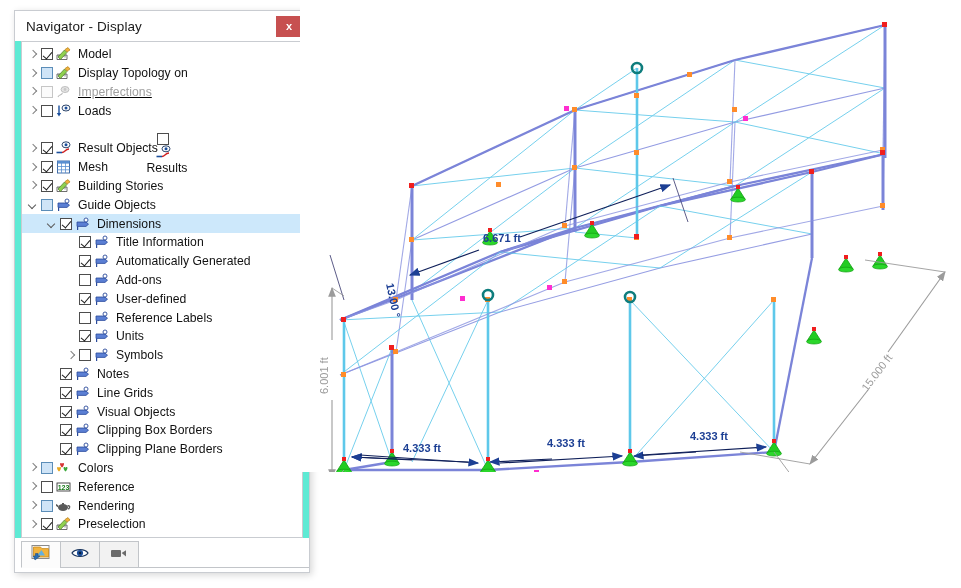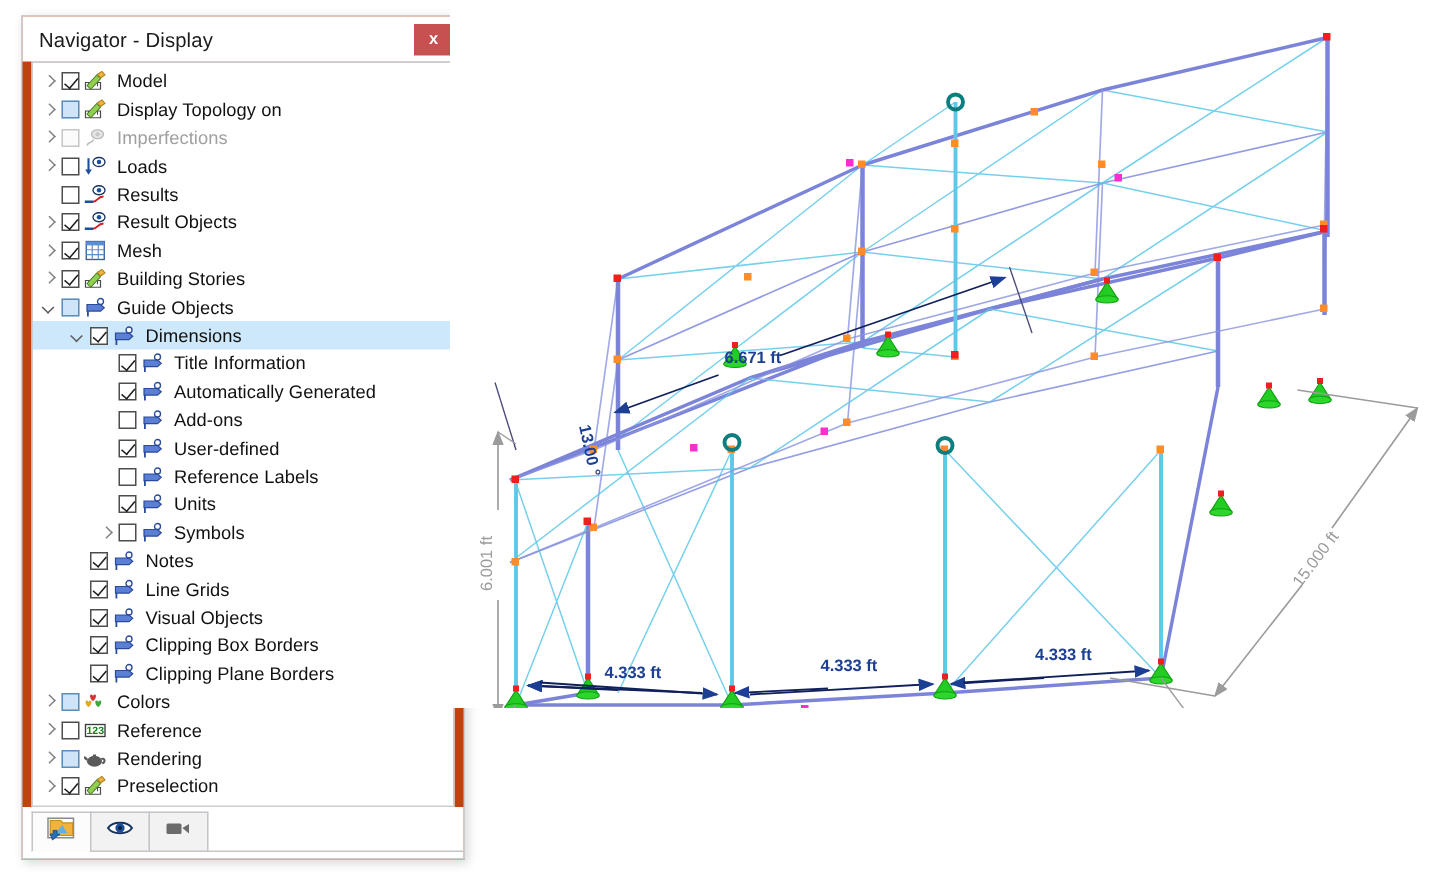--- a/index.html
+++ b/index.html
@@ -6,21 +6,21 @@
   body{
     width:961px;height:588px;overflow:hidden;position:relative;
     background:#ffffff;
     font-family:"Liberation Sans",sans-serif;
     -webkit-font-smoothing:antialiased;
   }
 
   
   #navigator{
     position:absolute;left:14px;top:10px;width:296px;height:563px;
-    background:#c2410c;
+    background:#5eead4;
     border:1px solid #c9ccd1;
     box-shadow:2px 2px 7px rgba(0,0,0,0.16);
     display:flex;flex-direction:column;
     box-sizing:border-box;
   }
   #titlebar{
     height:30px;flex:0 0 30px;background:#ffffff;
     display:flex;align-items:center;justify-content:space-between;
     padding:0 0 0 11px;box-sizing:border-box;
   }
@@ -153,21 +153,21 @@
                 <path d="M5 8 v2.5"></path>
                 <path d="M7 8 v2"></path>
                 <path d="M9 8 v2.5"></path>
               </g>
               <path d="M2 10 L8.5 3 L11 5.5 L4.5 12.5 z" fill="#8fd14f" stroke="#4f7a2a" stroke-width=".7"></path>
               <path d="M9 2.5 L12 0.6 L14 3 L11 5 z" fill="#f2b33d" stroke="#b07f18" stroke-width=".7"></path>
             </svg>
           </span>
           <span class="lbl">Display Topology on</span>
         </div>
-        <div class="row dim" style="padding-left: 5px;">
+        <div class="row dim" style="padding-left: 5px; text-decoration: underline;">
           <span class="chev closed"></span>
           <span class="cb disabled"></span>
           <span class="ic">
             <svg width="16" height="14" viewBox="0 0 16 14">
               <ellipse cx="9" cy="4.5" rx="4" ry="3" fill="#e4e4e4" stroke="#b4b4b4" stroke-width=".8"></ellipse>
               <circle cx="9" cy="4.5" r="1.4" fill="#c8c8c8"></circle>
               <path d="M2 12 C3 9 5 11 6.5 8" stroke="#bdbdbd" stroke-width="1.1" fill="none"></path>
             </svg>
           </span>
           <span class="lbl">Imperfections</span>
@@ -178,21 +178,21 @@
           <span class="ic">
             <svg width="16" height="14" viewBox="0 0 16 14">
               <ellipse cx="10" cy="4" rx="4" ry="3" fill="#ffffff" stroke="#16325c" stroke-width=".9"></ellipse>
               <circle cx="10" cy="4" r="1.5" fill="#1b4f9c"></circle>
               <path d="M3 1.5 L3 10" stroke="#1b4f9c" stroke-width="1.4"></path>
               <path d="M0.8 9 L3 12.5 L5.2 9 z" fill="#1b4f9c"></path>
             </svg>
           </span>
           <span class="lbl">Loads</span>
         </div>
-        <div class="row" style="padding-left: 5px;">
+        <div class="row" style="padding-left: 5px; flex-direction: column;">
           <span class="chev none"></span>
           <span class="cb off"></span>
           <span class="ic">
             <svg width="16" height="14" viewBox="0 0 16 14">
               <ellipse cx="10" cy="3.8" rx="4" ry="3" fill="#ffffff" stroke="#16325c" stroke-width=".9"></ellipse>
               <circle cx="10" cy="3.8" r="1.5" fill="#1b4f9c"></circle>
               <path d="M0.5 11.5 L6 11.5" stroke="#1b4f9c" stroke-width="1.6"></path>
               <path d="M6 11.5 C9 11.5 9 8 13 8" stroke="#d02020" stroke-width="1.3" fill="none"></path>
             </svg>
           </span>

